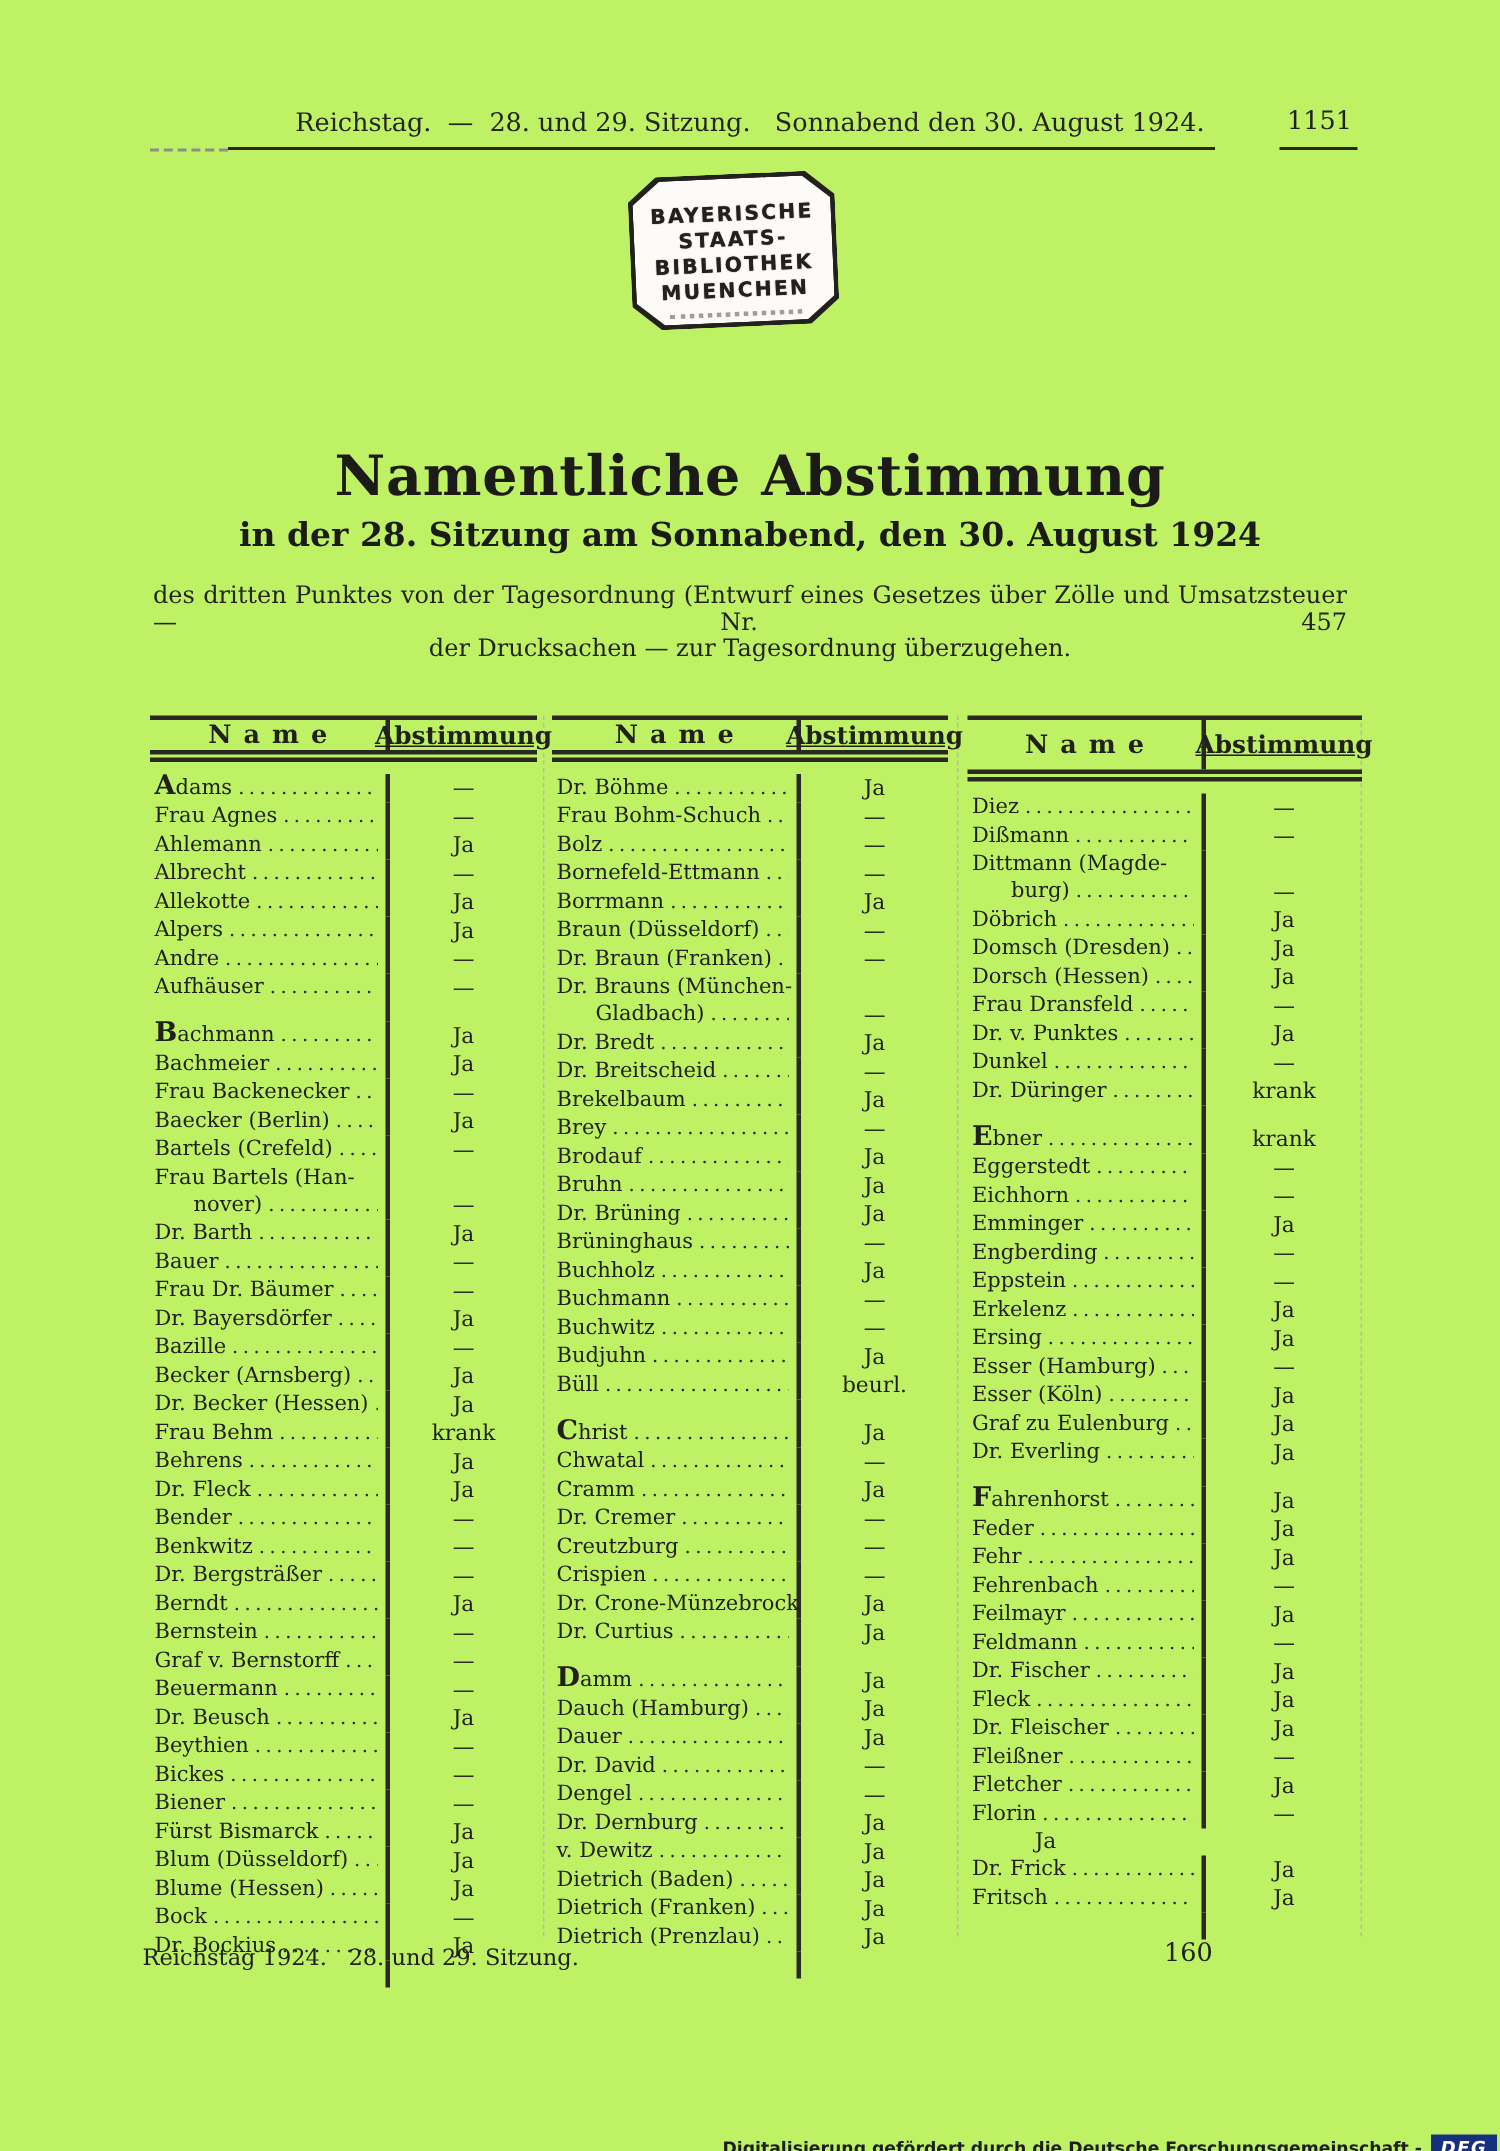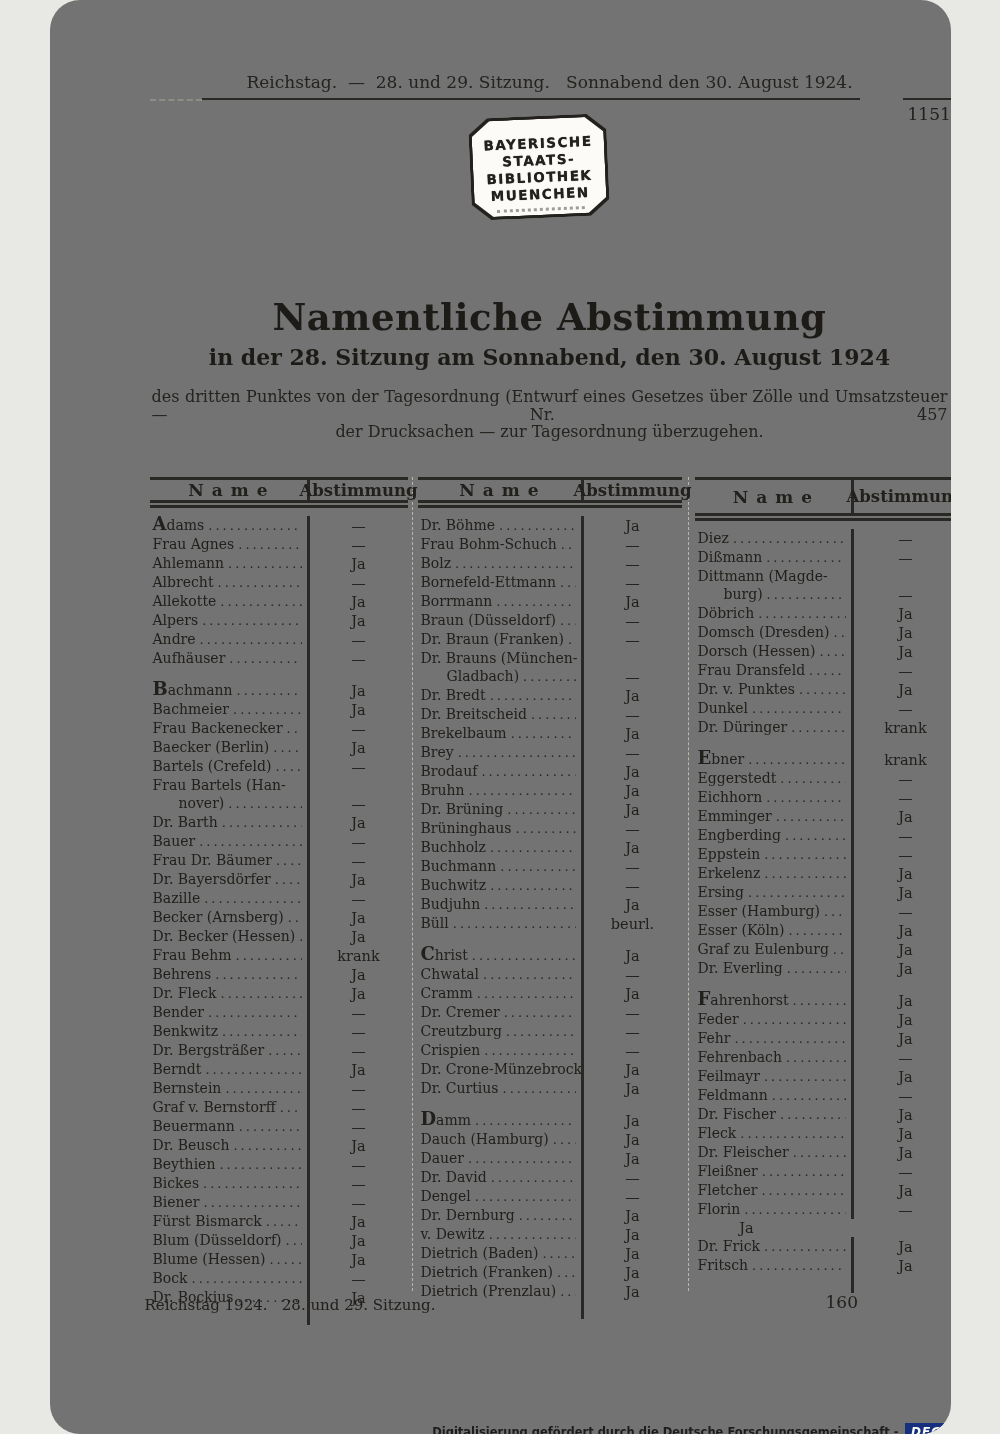--- a/index.html
+++ b/index.html
@@ -1,26 +1,25 @@
 <!DOCTYPE html>
 <html lang="de"><head>
 <meta charset="utf-8">
 <style>
   html,body{margin:0;padding:0;background:#e8e8e4;}
   .page{
-    position:relative;width:901px;height:1434px;margin:0 auto;
-    background:#737373;color:#22201c;
+    position:relative;width:1000px;height:1434px;margin:0 auto;
+    background:#bef264;color:#22201c;
     font-family:"DejaVu Serif","Liberation Serif",serif;
     overflow:hidden;
-    border-radius:30px;
   }
   
   .runhead{position:absolute;top:72px;left:150px;width:700px;text-align:center;
     font-size:17px;white-space:pre;color:#25231f;}
-  .pageno{position:absolute;top:71px;left:858px;font-size:17px;margin-top:33px;}
+  .pageno{position:absolute;top:71px;left:858px;font-size:17px;}
   .headrule{position:absolute;top:98px;left:152px;width:658px;height:0;border-top:2.5px solid #2a2824;}
   .headrule-dash{position:absolute;top:99px;left:100px;width:52px;height:0;border-top:2px dashed #8f8d86;}
   .pageno-rule{position:absolute;top:98px;left:853px;width:52px;height:0;border-top:2px solid #2a2824;}
   
   .stamp{position:absolute;top:116px;left:420px;width:138px;height:102px;transform:rotate(-2.5deg);}
   .stamp .oct-border{position:absolute;inset:0;background:#23211d;
     clip-path:polygon(14% 0,86% 0,100% 16%,100% 84%,86% 100%,14% 100%,0 84%,0 16%);}
   .stamp .oct-inner{position:absolute;inset:3px;background:#fcfbf8;
     clip-path:polygon(14% 0,86% 0,100% 16%,100% 84%,86% 100%,14% 100%,0 84%,0 16%);}
   .stamp .stamp-text{position:absolute;inset:0;display:flex;flex-direction:column;
@@ -41,21 +40,21 @@
   
   .vtable{position:absolute;top:477px;height:816px;display:flex;flex-direction:column;}
   .t1{left:100px;width:258px;}
   .t2{left:368px;width:264px;}
   .t3{left:645px;width:263px;}
   .thead{display:flex;height:48px;border-top:3px solid #2a2824;border-bottom:8px double #2a2824;}
   .th-name{flex:1;display:flex;align-items:center;justify-content:center;
     font-weight:bold;font-size:17px;letter-spacing:8px;text-indent:8px;
     border-right:3px solid #2a2824;}
   .th-vote{display:flex;align-items:center;justify-content:center;
-    font-weight:bold;font-size:16.5px;}
+    font-weight:bold;font-size:16.5px;text-decoration:underline;}
   .th-vote,.vcell{width:98px;}
   .t3 .th-vote,.t3 .vcell{width:104px;}
   .tbody{flex:1;display:flex;flex-direction:column;padding-top:8px;}
   .row{display:flex;min-height:18px;}
   .row.gap{height:13px;min-height:13px;}
   .row.fill{flex:1;}
   .ncell{flex:1;border-right:3px solid #2a2824;padding:0 5px 0 3px;
     display:flex;flex-direction:column;justify-content:flex-end;min-width:0;}
   .vcell{display:flex;align-items:flex-end;justify-content:center;
     font-size:14.5px;line-height:18px;}

